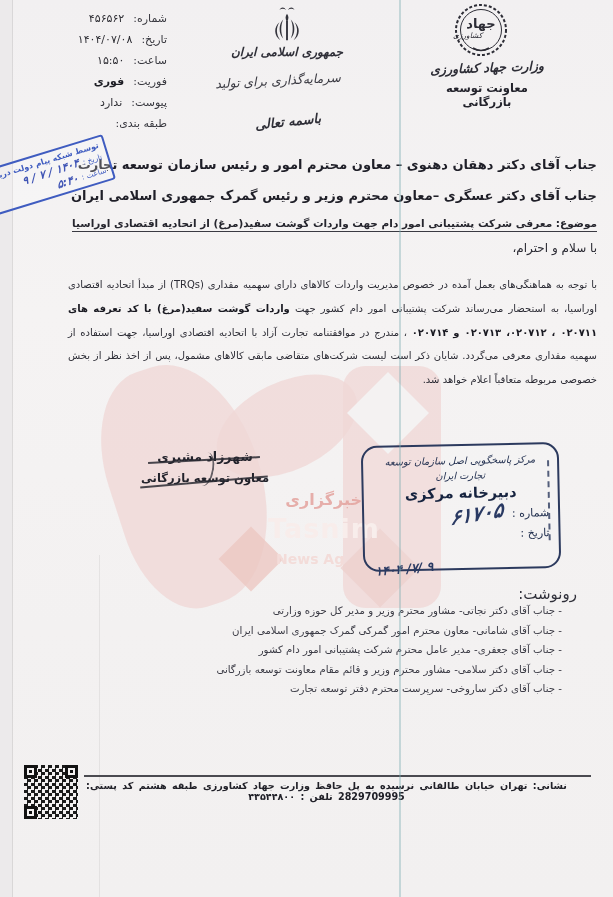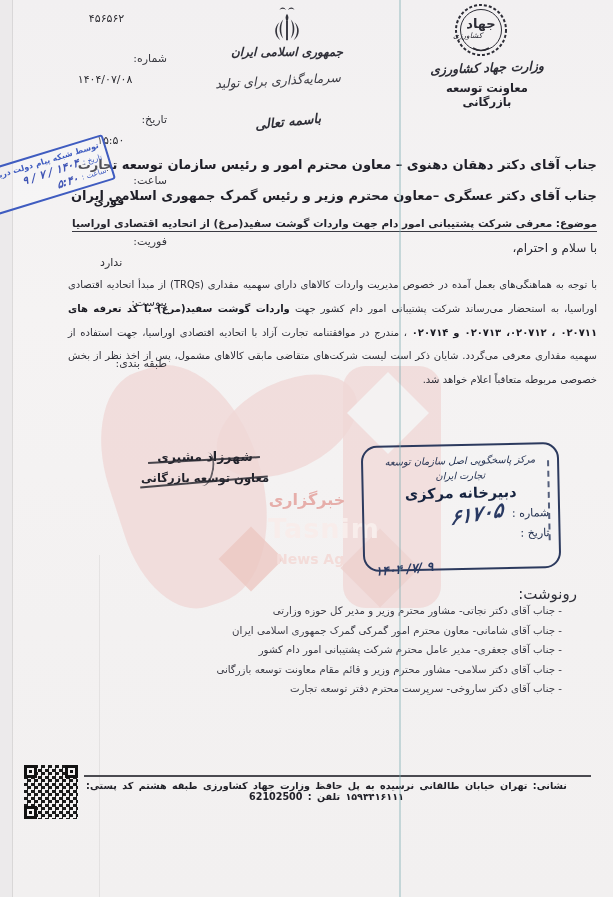--- a/index.html
+++ b/index.html
@@ -15,27 +15,27 @@
   .fold-line{left:399px;top:0;width:2px;height:100%;background:rgba(120,170,175,.38);z-index:8;}
   .faint-line{left:99px;top:555px;width:1px;height:342px;background:rgba(0,0,0,.06);z-index:1;}
   
   .wm{position:absolute;background:#f0d7d6;opacity:.78;z-index:1;}
   .wm-tear{left:112px;top:362px;width:150px;height:245px;border-radius:46% 54% 58% 42%;transform:rotate(-18deg);}
   .wm-swoosh{left:212px;top:382px;width:150px;height:88px;border-radius:50%;transform:rotate(-26deg);}
   .wm-band{left:343px;top:366px;width:98px;height:242px;border-radius:22px;}
   .wm-hole{left:359px;top:384px;width:58px;height:58px;background:#f4f2f2;transform:rotate(45deg);opacity:1;}
   .wm-dia1{left:228px;top:536px;width:46px;height:46px;background:#ecc6c2;transform:rotate(45deg);}
   .wm-dia2{left:352px;top:540px;width:56px;height:56px;background:#edd0cd;transform:rotate(45deg);}
-  .wm-fa{left:252px;top:490px;width:110px;text-align:center;font-size:16px;font-weight:bold;color:#e4a39e;opacity:.85;z-index:2;}
+  .wm-fa{left:252px;top:490px;width:110px;text-align:right;font-size:16px;font-weight:bold;color:#e4a39e;opacity:.85;z-index:2;}
   .wm-en1{left:268px;top:513px;width:160px;font-size:27px;font-weight:bold;color:#f8edeb;letter-spacing:1px;z-index:2;}
   .wm-en2{left:276px;top:551px;width:130px;font-size:14px;font-weight:bold;color:#f3dcd9;z-index:2;}
   
   .meta{right:446px;top:12px;width:170px;z-index:3;}
   .meta .row{display:flex;direction:rtl;gap:9px;margin-bottom:8px;font-size:11px;line-height:13px;color:#38383f;}
-  .meta .lbl{white-space:nowrap;margin-top:40px;}
+  .meta .lbl{white-space:nowrap;}
   .meta .val{white-space:nowrap;color:#2e2e34;letter-spacing:.5px;}
   .meta .bold{font-weight:bold;color:#1d1d24;}
   
   .emblem{left:268px;top:5px;z-index:3;}
   .country{left:207px;top:45px;width:160px;text-align:center;font-size:12px;font-style:italic;font-weight:600;color:#2f2f38;z-index:3;}
   .slogan{left:193px;top:73px;width:170px;text-align:center;font-size:12.5px;font-style:italic;color:#3a3a42;transform:rotate(-3deg);z-index:3;}
   .basmala{left:233px;top:114px;width:110px;text-align:center;font-size:13px;font-style:italic;font-weight:bold;color:#2f2f38;transform:rotate(-6deg);z-index:3;}
   
   .seal{left:453px;top:2px;width:56px;height:56px;z-index:3;}
   .seal-t1{left:453px;top:16px;width:56px;text-align:center;font-size:13px;font-weight:bold;color:#2d2d36;z-index:4;}
@@ -211,21 +211,21 @@
   <div class="abs cc-label">رونوشت:</div>
   <div class="abs cc-items">
     <div>- جناب آقای دکتر نجاتی- مشاور محترم وزیر و مدیر کل حوزه وزارتی</div>
     <div>- جناب آقای شامانی- معاون محترم امور گمرکی گمرک جمهوری اسلامی ایران</div>
     <div>- جناب آقای جعفری- مدیر عامل محترم شرکت پشتیبانی امور دام کشور</div>
     <div>- جناب آقای دکتر سلامی- مشاور محترم وزیر و قائم مقام معاونت توسعه بازرگانی</div>
     <div>- جناب آقای دکتر ساروخی- سرپرست محترم دفتر توسعه تجارت</div>
   </div>
 
   <div class="abs footer-rule"></div>
-  <div class="abs footer-addr">نشانی: تهران خیابان طالقانی نرسیده به پل حافظ وزارت جهاد کشاورزی طبقه هشتم    کد پستی: ۱۵۹۳۴۱۶۱۱۱    تلفن : 62102500</div>
+  <div class="abs footer-addr">نشانی: تهران خیابان طالقانی نرسیده به پل حافظ وزارت جهاد کشاورزی طبقه هشتم    کد پستی: 2829709995    تلفن : ۴۳۵۴۴۸۰۰</div>
   <div class="abs qr">
     <div class="f ftl"></div>
     <div class="f ftr"></div>
     <div class="f fbl"></div>
   </div>
 
   <div class="abs fold-line"></div>
 </div>
 
 </body></html>

